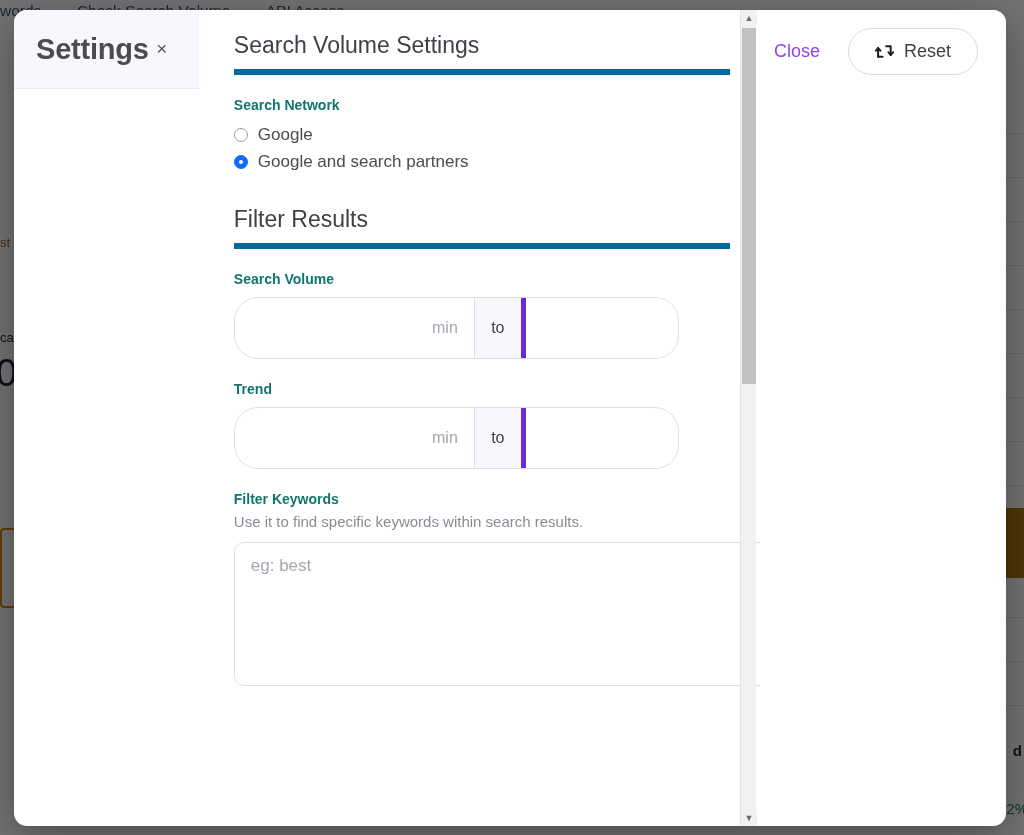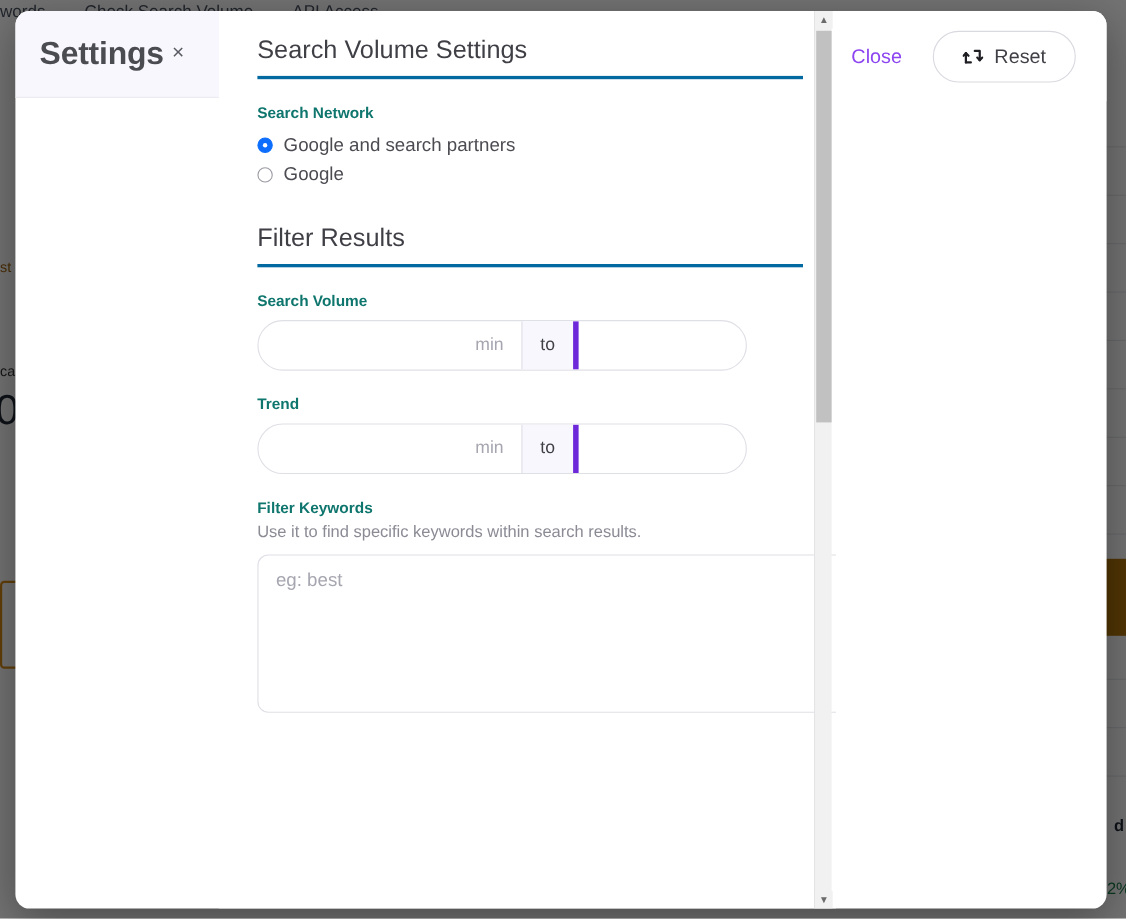--- a/index.html
+++ b/index.html
@@ -103,21 +103,21 @@
     flex: 1 1 auto;
     position: relative;
     overflow: hidden;
     padding: 22px 30px 0 22px;
     background:#fff;
   }
 
   .section-title {
     font-size: 23px; font-weight: 400; color: #3f3f46;
     padding-bottom: 10px;
-    border-bottom: 3px solid #0369a1;
+    border-bottom: 6px solid #0369a1;
     margin: 0 0 6px 13px;
     max-width: 930px;
   }
   .section-title.second { margin-top: 34px; }
 
   .field-label {
     font-size: 14px; font-weight: 700; color: #0f766e;
     margin: 22px 0 0 13px;
   }
   .field-hint {
@@ -138,21 +138,21 @@
     border-color: #0d6efd; background: #0d6efd;
   }
   .radio-dot.checked::after {
     content:""; position:absolute; left: 4px; top: 4px;
     width: 4px; height: 4px; border-radius: 50%; background:#fff;
   }
   .radio-label { font-size: 17px; color: #4b4b52; }
 
   .input-group {
     display: flex; align-items: stretch;
-    width: 445px; height: 46px;
+    width: 445px; height: 62px;
     margin: 10px 0 0 13px;
     border: 1px solid #dfdfe6;
     border-radius: 24px;
     overflow: hidden;
     background:#fff;
   }
   .ig-input {
     flex: 1 1 0; border: none; outline: none;
     text-align: right; padding: 0 16px;
     font-size: 16px; color:#3f3f46;
@@ -290,26 +290,26 @@
   </div>
 
   <div class="modal-body">
 
     <div class="section-title">Search Volume Settings</div>
 
     <div class="field-label">Search Network</div>
 
     <div class="radio-group">
       <label class="radio-row">
+        <span class="radio-dot"></span>
+        <span class="radio-label">Google</span>
+      </label>
+      <label class="radio-row">
         <span class="radio-dot checked"></span>
         <span class="radio-label">Google and search partners</span>
-      </label>
-      <label class="radio-row">
-        <span class="radio-dot"></span>
-        <span class="radio-label">Google</span>
       </label>
     </div>
 
     <div class="section-title second">Filter Results</div>
 
     <div class="field-label">Search Volume</div>
 
     <div class="input-group">
       <input class="ig-input" type="text" value="" placeholder="min" style="">
       <div class="ig-sep">to</div>

